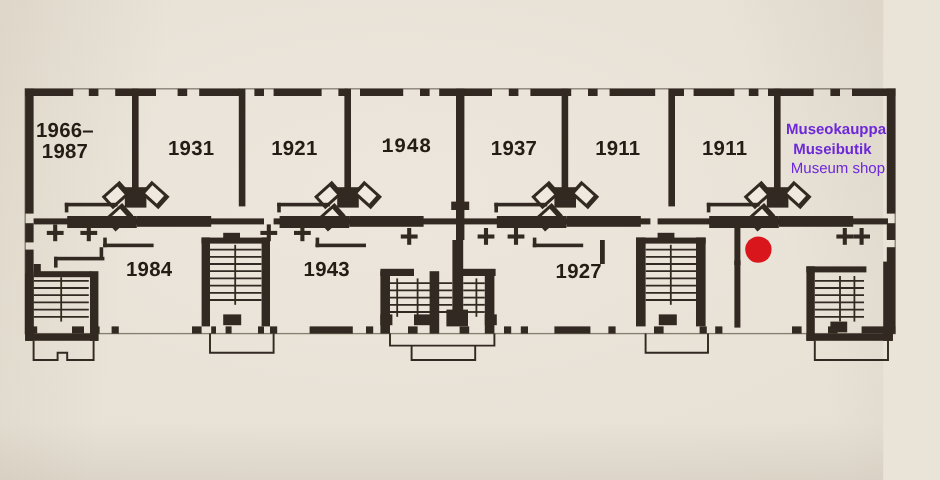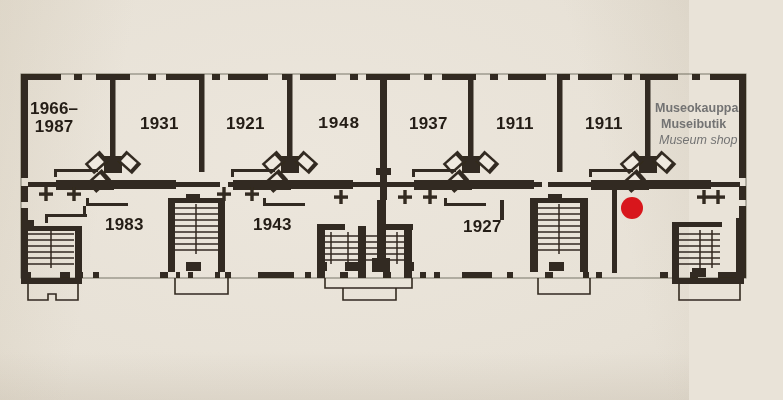--- a/index.html
+++ b/index.html
@@ -1,21 +1,21 @@
 <!DOCTYPE html>
 <html><head>
 <meta charset="utf-8">
 <style>
   html,body{margin:0;padding:0;}
   body{
     width:783px;height:400px;overflow:hidden;
     background:#e9e3d8;
     font-family:"Liberation Sans", sans-serif;
   }
-  #stage{position:relative;width:689px;height:400px;}
+  #stage{position:relative;width:689px;height:400px;padding-left:47px;}
   
   #paper{
     position:absolute;inset:0;
     background:
       radial-gradient(ellipse 120% 110% at 45% 40%, #ece6dc 0%, #e7e1d6 55%, #ded7cb 100%);
   }
   #paper:after{
     content:"";position:absolute;inset:0;
     background:
       linear-gradient(100deg, rgba(205,195,175,.35) 0%, rgba(255,255,255,0) 18%),
@@ -25,24 +25,24 @@
   svg{position:absolute;left:0;top:0;}
   .lbl{
     position:absolute;
     font-weight:bold;
     color:#241d16;
     white-space:pre;
     line-height:1.05;
     letter-spacing:.2px;
   }
   .lbl.year{font-size:17px;}
-  .shoplbl{position:absolute;color:#737373;white-space:nowrap;}
+  .shoplbl{position:absolute;color:#6d28d9;white-space:nowrap;}
   .shop-fi{font-size:12.5px;font-weight:bold;}
   .shop-sv{font-size:12.5px;font-weight:bold;}
-  .shop-en{font-size:12.5px;font-style:italic;font-weight:normal;}
+  .shop-en{font-size:12.5px;font-weight:normal;}
 </style>
 </head>
 <body>
 
 <div id="stage">
   <div id="paper"></div>
 
   <svg width="783" height="400" viewBox="0 0 783 400">
     <defs>
 
@@ -347,21 +347,21 @@
 
   <div id="labels">
       <div class="lbl year" style="left: 30px; top: 100px; text-align: center;">1966–
 1987</div>
       <div class="lbl year" style="left: 140px; top: 115px; text-align: center;">1931</div>
       <div class="lbl year" style="left: 226px; top: 115px; text-align: center;">1921</div>
       <div class="lbl year" style="left: 318px; top: 115px; text-align: center; font-family: Liberation Mono, monospace;">1948</div>
       <div class="lbl year" style="left: 409px; top: 115px; text-align: left;">1937</div>
       <div class="lbl year" style="left: 496px; top: 115px; text-align: center;">1911</div>
       <div class="lbl year" style="left: 585px; top: 115px; text-align: center;">1911</div>
-      <div class="lbl year" style="left: 105px; top: 216px; text-align: center;">1983</div>
+      <div class="lbl year" style="left: 105px; top: 216px; text-align: center;">1984</div>
       <div class="lbl year" style="left: 253px; top: 216px; text-align: center;">1943</div>
       <div class="lbl year" style="left: 463px; top: 218px; text-align: center;">1927</div>
     </div>
 
   <div class="shoplbl shop-fi" style="left:655px;top:101px;">Museokauppa</div>
   <div class="shoplbl shop-sv" style="left:661px;top:117px;">Museibutik</div>
   <div class="shoplbl shop-en" style="left:659px;top:133px;">Museum shop</div>
 </div>
 
 </body></html>

